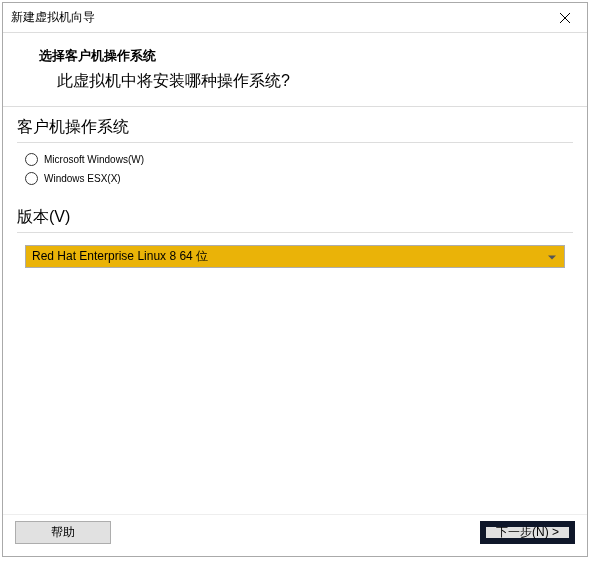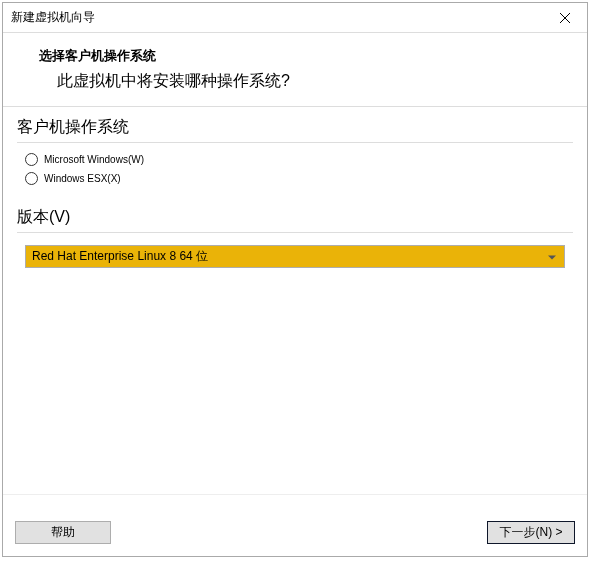--- a/index.html
+++ b/index.html
@@ -123,42 +123,42 @@
       right: 8px;
       top: 50%;
       transform: translateY(-40%);
       border-left: 4px solid transparent;
       border-right: 4px solid transparent;
       border-top: 4px solid #555;
     }
     .footer {
       display: flex;
       align-items: center;
-      padding: 26px 12px 12px 12px;
+      padding: 6px 12px 12px 12px;
       gap: 6px;
       border-top: 1px solid #eee;
     }
     .footer-spacer {
       flex: 1;
     }
     .btn {
       height: 23px;
       min-width: 88px;
       border: 1px solid #adadad;
       background: #e1e1e1;
       font-size: 12px;
       cursor: pointer;
       display: inline-flex;
       align-items: center;
       justify-content: center;
       padding: 0 10px;
       font-family: inherit;
     }
     .btn.primary {
-      border: 1px solid #0f172a;
+      border: 6px solid #0f172a;
       background: #e1e1e1;
     }
     .btn-help {
       min-width: 96px;
     }
   </style>
 </head>
 <body>
 
 <div class="dialog">

